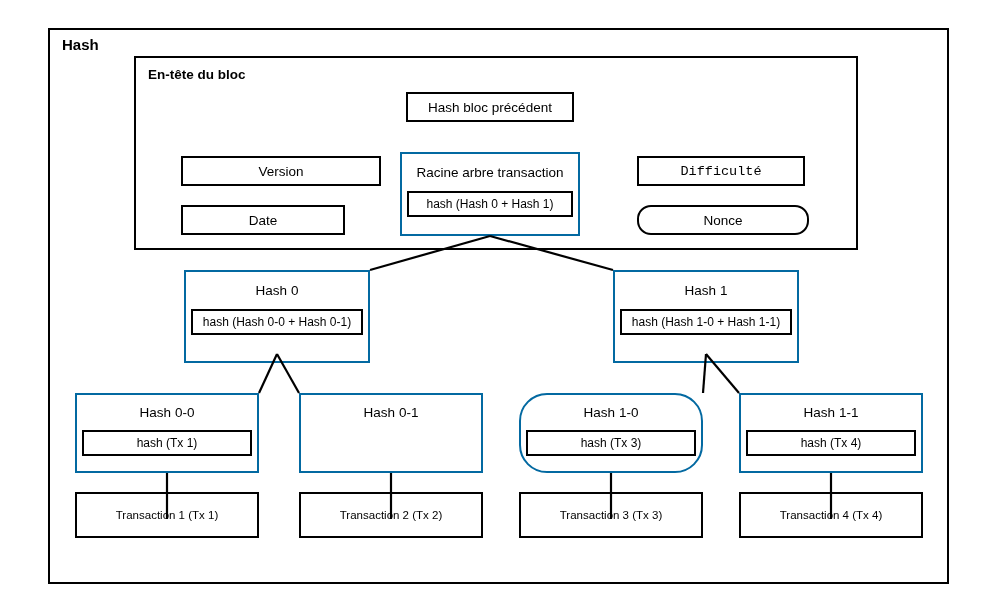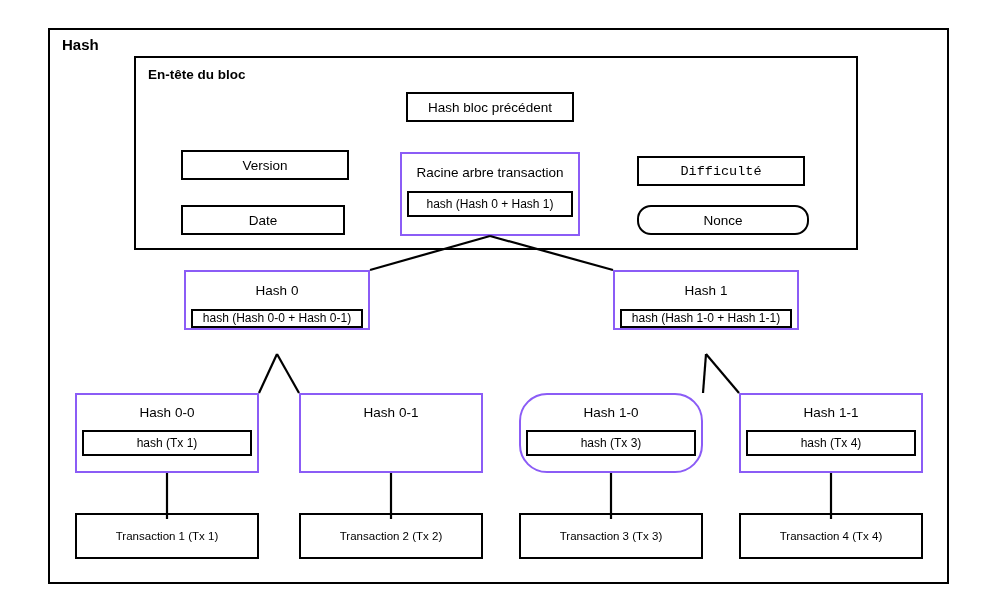--- a/index.html
+++ b/index.html
@@ -60,21 +60,21 @@
     display: flex;
     align-items: center;
     justify-content: center;
     font-size: 13.5px;
     white-space: nowrap;
     text-align: center;
   }
 
   
   .node-box {
-    border: 2px solid #8b5cf6;
+    border: 2px solid #0369a1;
     background: #fff;
     display: flex;
     flex-direction: column;
     align-items: center;
   }
   .node-title {
     font-size: 13.5px;
     white-space: nowrap;
     text-align: center;
     line-height: 1;
@@ -96,21 +96,21 @@
     left: 400px; top: 152px;
     width: 180px; height: 84px;
   }
   #merkle-root .node-title { margin-top: 12px; }
   #merkle-root .node-inner {
     margin-top: 11px;
     width: 166px; height: 26px;
   }
 
   
-  .level1 { width: 186px; height: 60px; top: 270px; }
+  .level1 { width: 186px; height: 93px; top: 270px; }
   #hash-0 { left: 184px; }
   #hash-1 { left: 613px; }
   .level1 .node-title { margin-top: 12px; }
   .level1 .node-inner {
     margin-top: 11px;
     width: 172px; height: 26px;
   }
 
   
   .level2 { width: 184px; height: 80px; top: 393px; }
@@ -120,31 +120,31 @@
   #hash-1-1 { left: 739px; }
   .level2 .node-title { margin-top: 11px; }
   .level2 .node-inner {
     margin-top: 10px;
     width: 170px; height: 26px;
   }
 
   
   .tx-box {
     width: 184px; height: 46px;
-    top: 513px;
+    top: 492px;
     font-size: 11.5px;
   }
   #tx-1 { left: 75px; }
   #tx-2 { left: 299px; }
   #tx-3 { left: 519px; }
   #tx-4 { left: 739px; }
 
   
   #field-prev-hash { left: 406px; top:  92px; width: 168px; height: 30px; }
-  #field-version   { left: 181px; top: 150px; width: 168px; height: 30px; }
+  #field-version   { left: 181px; top: 156px; width: 200px; height: 30px; }
   #field-date      { left: 181px; top: 205px; width: 164px; height: 30px; }
   #field-difficulte{ left: 637px; top: 156px; width: 168px; height: 30px; font-family: Liberation Mono, monospace; }
   #field-nonce     { left: 637px; top: 205px; width: 172px; height: 30px; border-radius: 14px; }
 
   
   #connectors {
     position: absolute;
     left: 0; top: 0;
     width: 997px; height: 611px;
     pointer-events: none;

